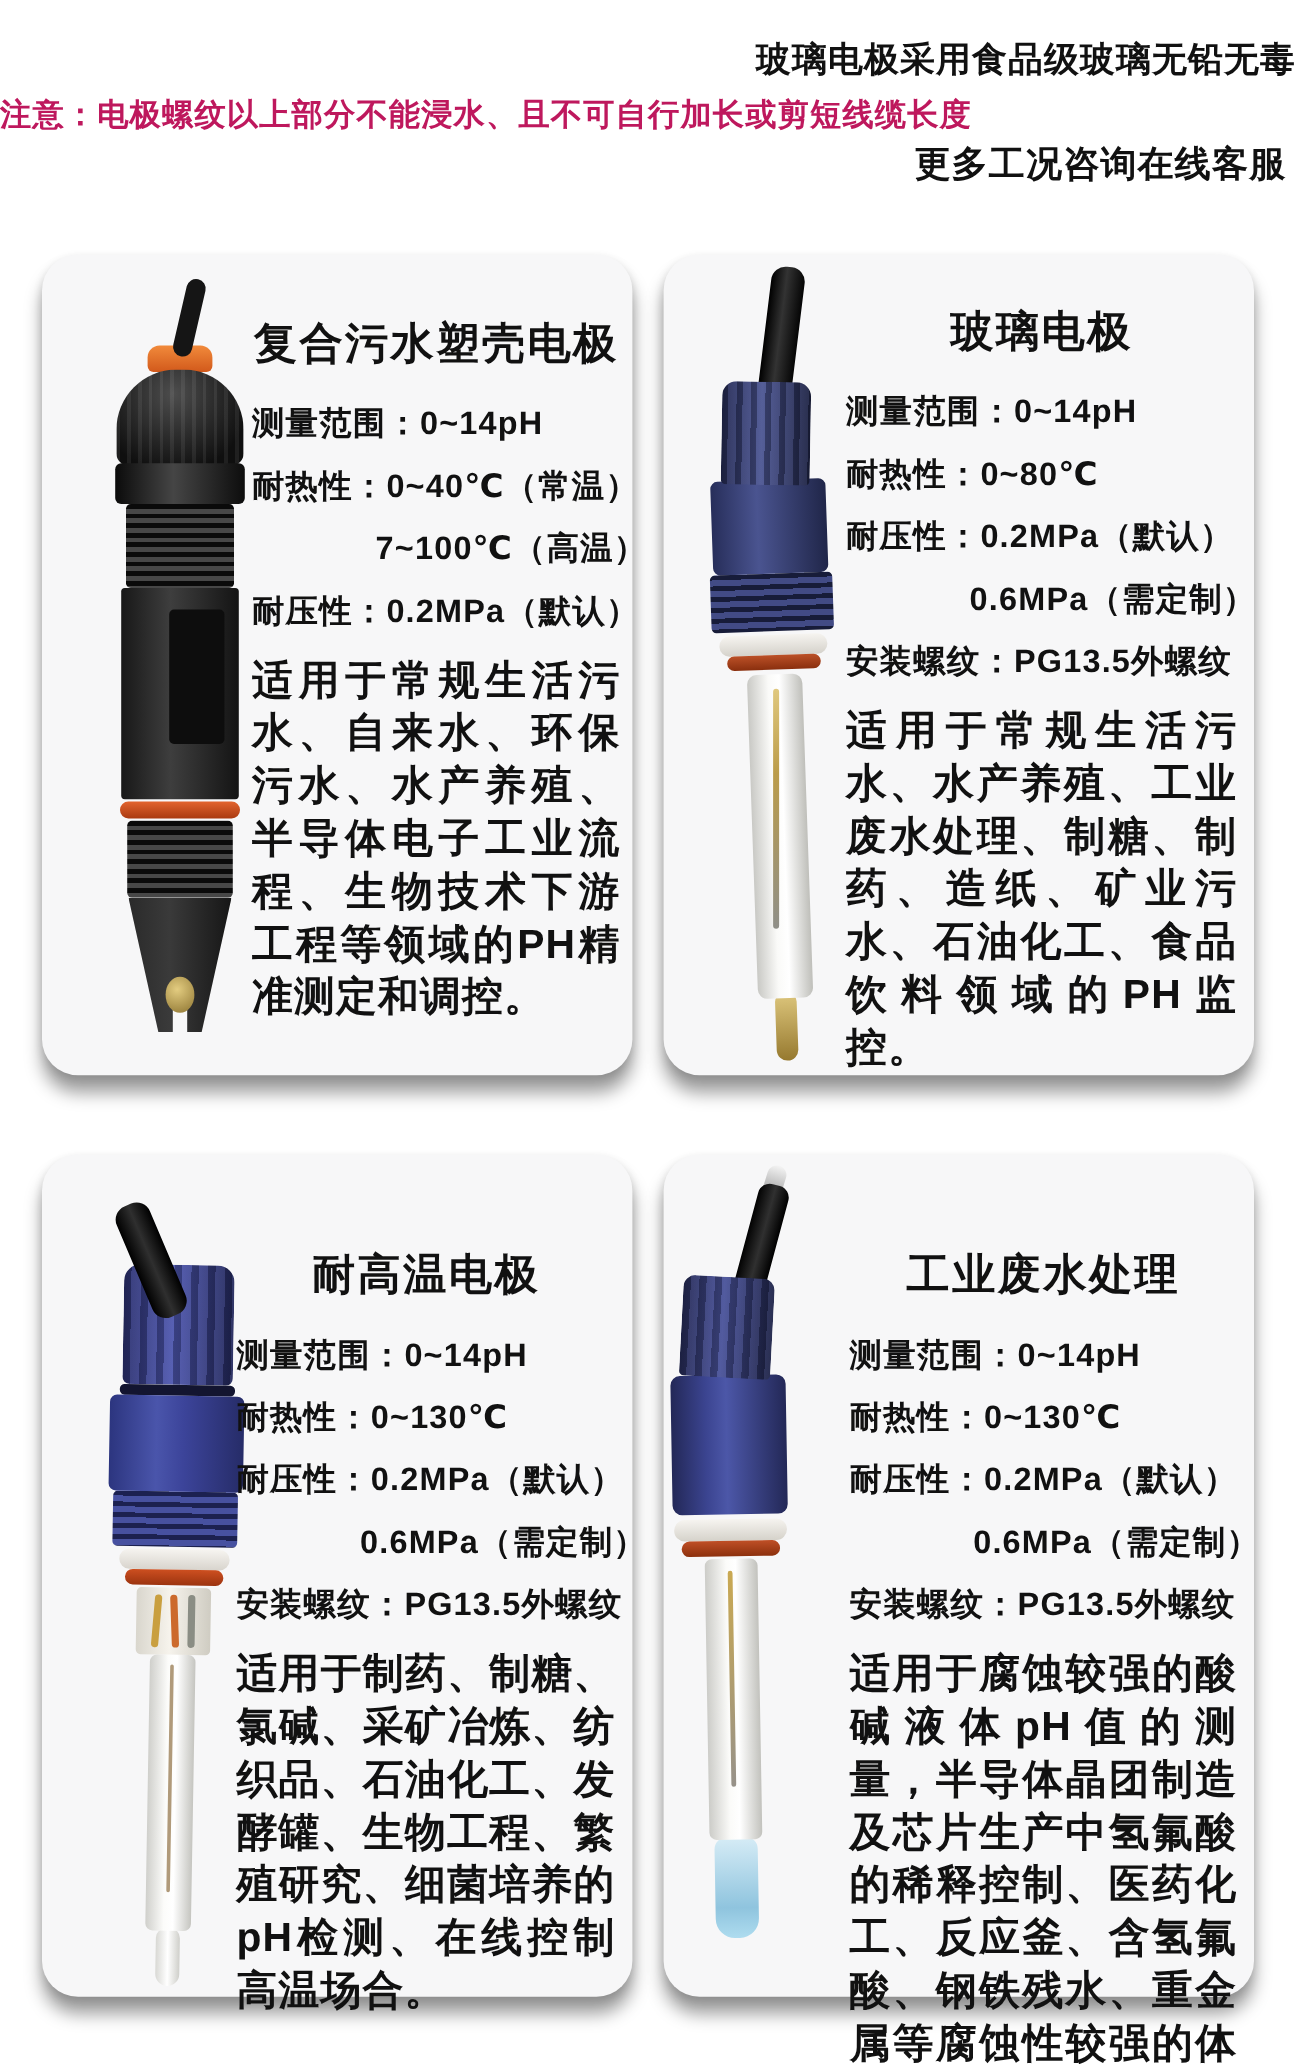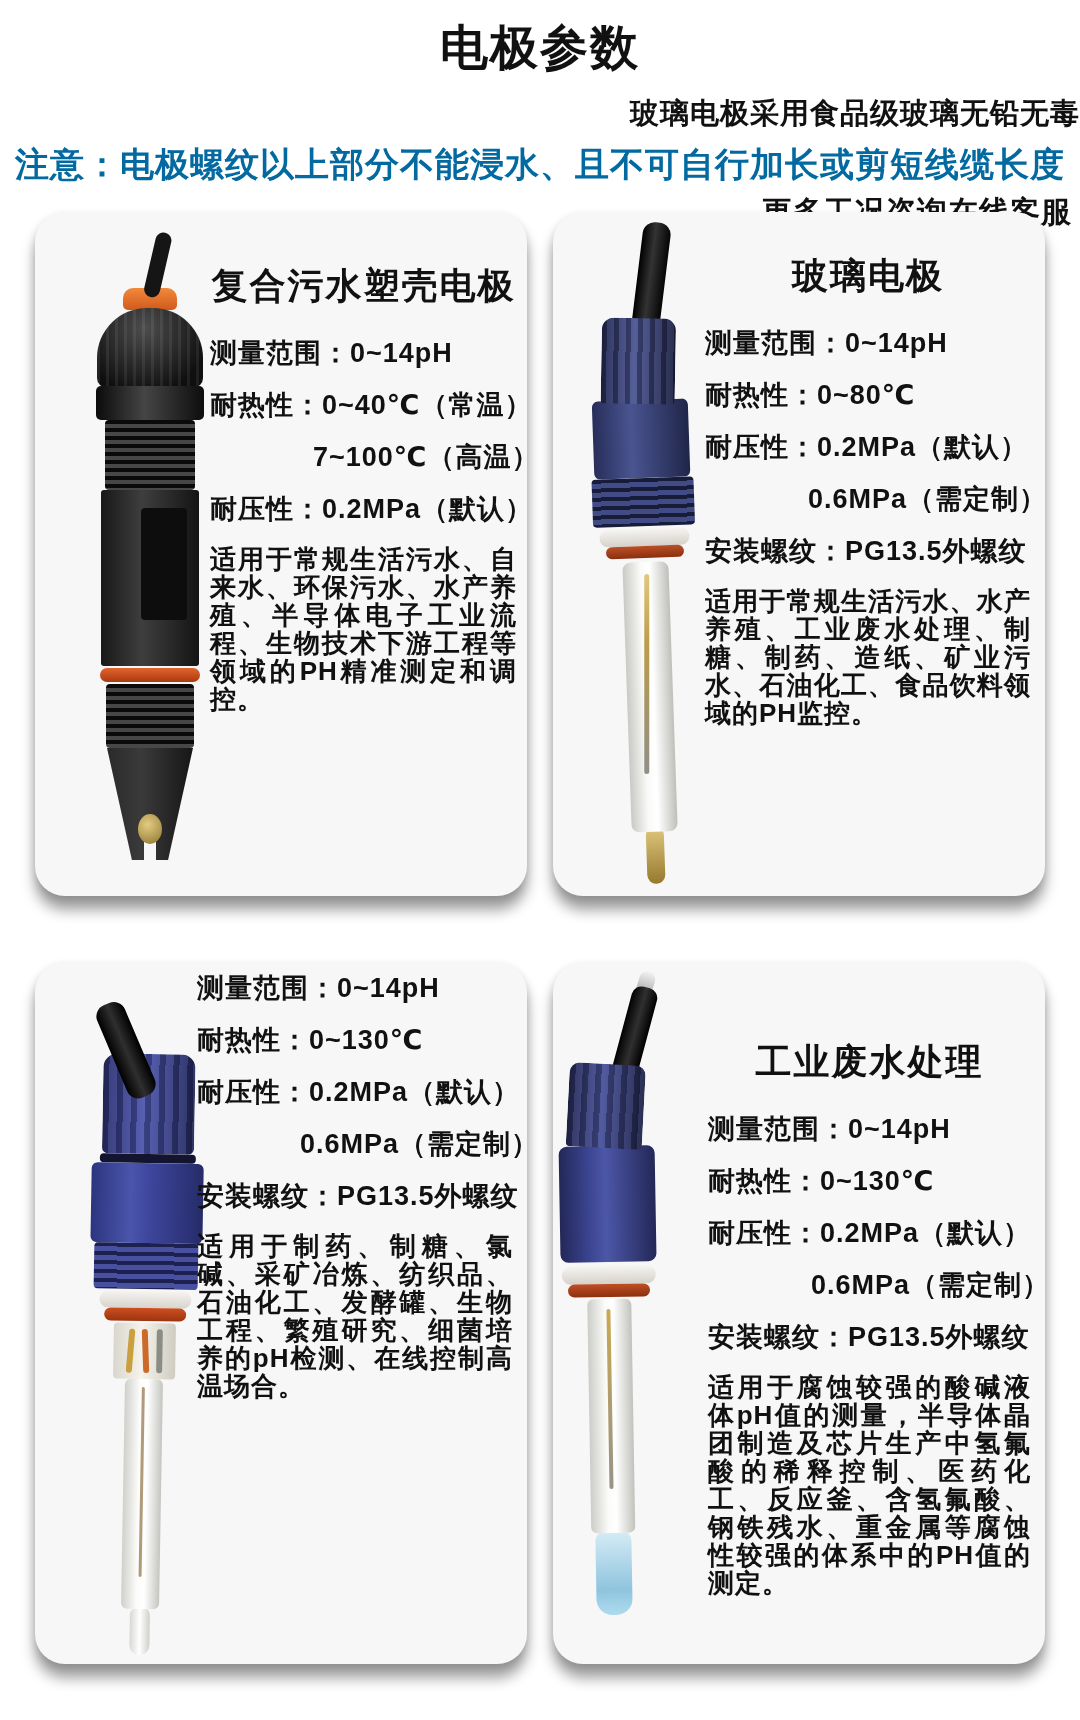--- a/index.html
+++ b/index.html
@@ -5,21 +5,21 @@
   html,body{margin:0;padding:0;}
   body{
     width:1080px;height:1720px;background:#ffffff;position:relative;
     font-family:"Liberation Sans","DejaVu Sans",sans-serif;
     font-weight:700;color:#111;overflow:hidden;
   }
   
   .hdr{padding-top:16px;}
   .hdr h1{margin:0;font-size:48px;text-align:center;letter-spacing:2px;}
   .hdr .sub{margin-top:14px;font-size:29px;text-align:right;letter-spacing:1px;}
-  .hdr .warn{margin-top:8px;font-size:34px;text-align:center;color:#0369a1;letter-spacing:1px;}
+  .hdr .warn{margin-top:8px;font-size:26px;color:#be185d;letter-spacing:1px;}
   .hdr .svc{margin-top:4px;font-size:30px;text-align:right;padding-right:8px;letter-spacing:1px;}
   
   .grid{position:absolute;left:0;top:0;width:1080px;height:1368px;}
   .card{
     position:absolute;width:492px;background:#f7f7f8;border-radius:30px;
     box-shadow:0 14px 14px rgba(0,0,0,.38),0 3px 8px rgba(0,0,0,.12);
   }
   .card-1{left:35px;top:212px;height:684px;}
   .card-2{left:553px;top:212px;height:684px;}
   .card-3{left:35px;top:962px;height:702px;}
@@ -27,21 +27,21 @@
   .content{margin-left:152px;margin-right:14px;position:relative;}
   .card-1 .content{margin-left:175px;margin-right:10px;}
   .card-3 .content{margin-left:162px;}
   .card-4 .content{margin-left:155px;}
   .content h2{margin:40px 0 16px;font-size:36px;text-align:center;letter-spacing:2px;}
   .card-1 .content h2{margin-top:50px;}
   .card-3 .content h2,.card-4 .content h2{margin-top:76px;}
   .specs{list-style:none;margin:0;padding:0;}
   .specs li{font-size:27px;line-height:52px;letter-spacing:1px;white-space:nowrap;}
   .specs li.indent{padding-left:103px;}
-  .desc{margin:10px 0 0;font-size:26px;line-height:28px;letter-spacing:1px;text-align:justify;}
+  .desc{margin:10px 0 0;font-size:34px;line-height:44px;letter-spacing:1px;text-align:justify;}
   
   .electrode{position:absolute;display:flex;flex-direction:column;align-items:center;}
   .e1{left:50px;top:18px;width:130px;}
   .e2{left:22px;top:8px;width:140px;transform:rotate(-2deg);}
   .e3{left:35px;top:28px;width:150px;transform:rotate(1deg);}
   .e4{left:0px;top:-4px;width:112px;transform:rotate(-1deg);}
   
   .e1-cable{width:16px;height:66px;background:#151515;border-radius:8px;transform:rotate(13deg) translateX(8px);}
   .e1-gland{width:54px;height:22px;margin-top:-8px;background:linear-gradient(180deg,#f18a3b,#d2591b);border-radius:10px 10px 5px 5px;}
   .e1-cap{width:106px;height:80px;margin-top:-2px;border-radius:50px 50px 10px 10px;
@@ -96,21 +96,20 @@
   .e4-white{width:94px;height:18px;margin-top:4px;background:linear-gradient(180deg,#f6f4f0,#d5d2ca);border-radius:9px;}
   .e4-red{width:82px;height:13px;background:linear-gradient(180deg,#bf4f26,#8c300d);border-radius:7px;}
   .e4-glass{position:relative;width:44px;height:234px;margin-top:2px;background:linear-gradient(90deg,#ccccc8,#fbfbf9 40%,#fff 58%,#c2c2bd);border-radius:6px;}
   .e4-wire{position:absolute;left:19px;top:10px;width:4px;height:180px;background:linear-gradient(180deg,#caa952,#97928a);border-radius:2px;}
   .e4-bluetip{width:36px;height:84px;margin-top:-2px;background:linear-gradient(180deg,#d6ecf6,#8fc4de 70%,#aedcef);border-radius:10px 10px 16px 16px;}
 </style>
 </head>
 <body>
 
 <header class="hdr">
-  <h1>电极参数</h1>
   <div class="sub">玻璃电极采用食品级玻璃无铅无毒</div>
   <div class="warn">注意：电极螺纹以上部分不能浸水、且不可自行加长或剪短线缆长度</div>
   <div class="svc">更多工况咨询在线客服</div>
 </header>
 
 <main class="grid">
 
   <section class="card card-1">
     <div class="electrode e1">
       <div class="e1-cable"></div>
@@ -179,20 +178,21 @@
         <div class="e3-w1"></div>
         <div class="e3-w2"></div>
         <div class="e3-w3"></div>
       </div>
       <div class="e3-glass">
           <div class="e3-gw"></div>
         </div>
       <div class="e3-tiplong"></div>
     </div>
     <div class="content">
+      <h2>耐高温电极</h2>
       <ul class="specs">
         <li>测量范围：0~14pH</li>
         <li>耐热性：0~130℃</li>
         <li>耐压性：0.2MPa（默认）</li>
         <li class="indent">0.6MPa（需定制）</li>
         <li>安装螺纹：PG13.5外螺纹</li>
       </ul>
       <p class="desc">适用于制药、制糖、氯碱、采矿冶炼、纺织品、石油化工、发酵罐、生物工程、繁殖研究、细菌培养的pH检测、在线控制高温场合。</p>
     </div>
   </section>

